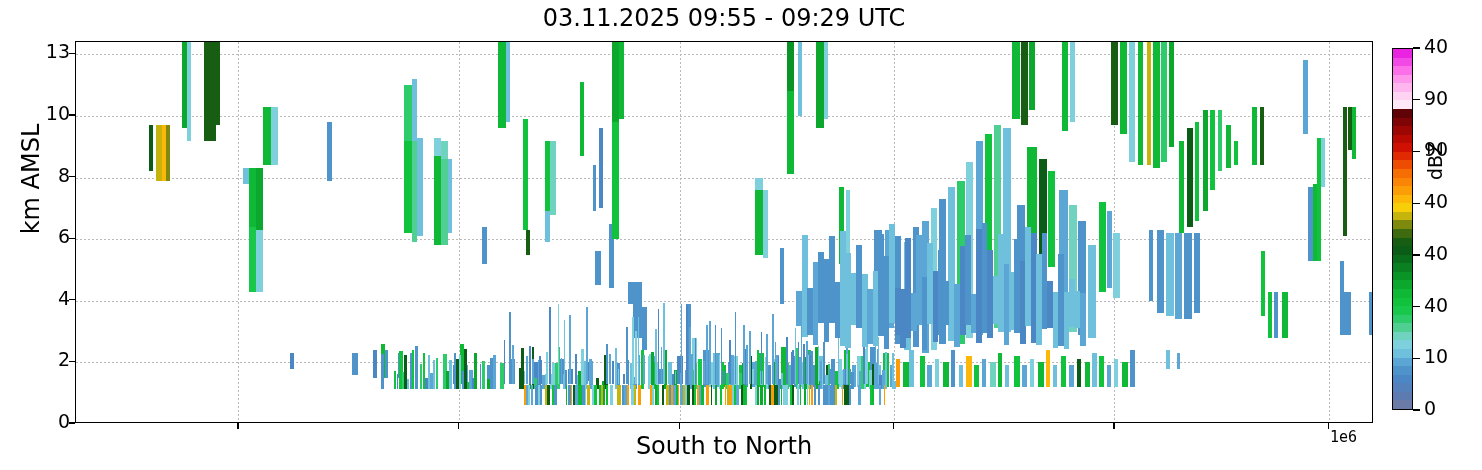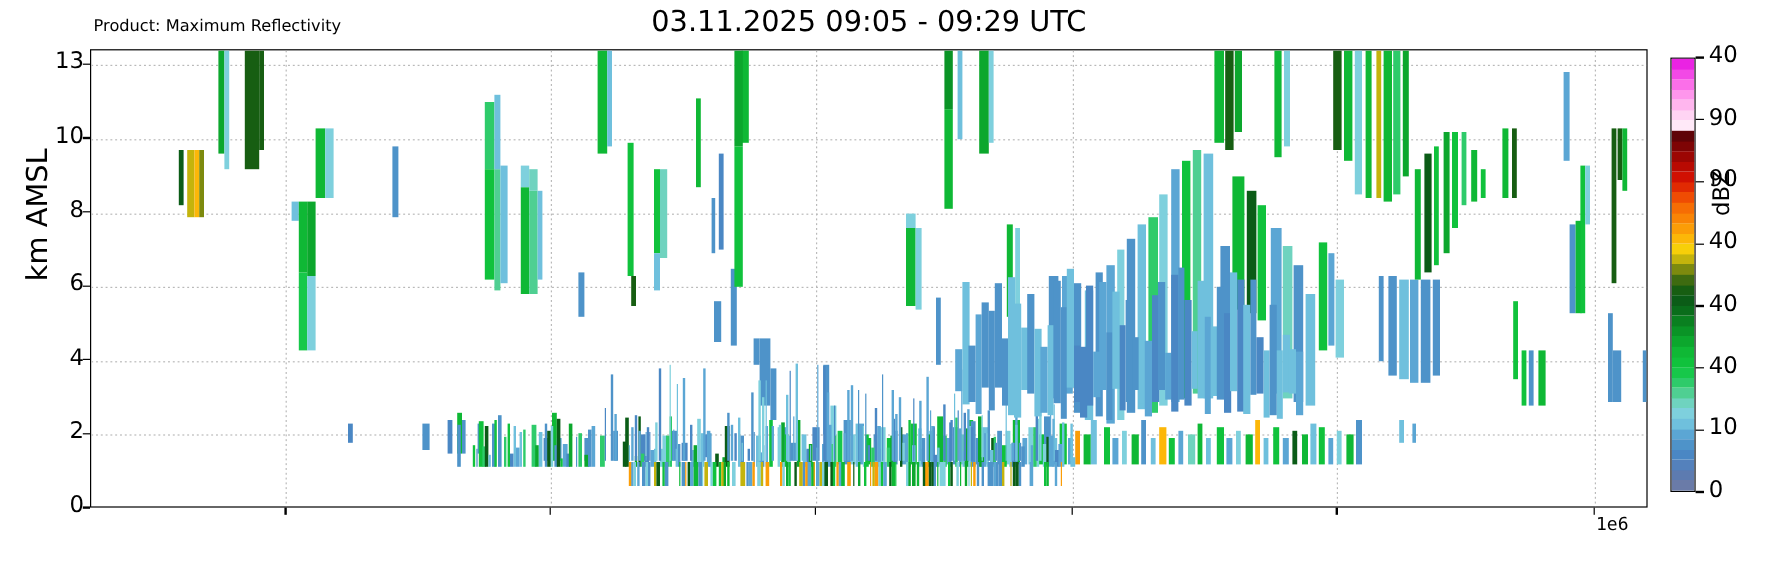--- a/index.html
+++ b/index.html
@@ -65,23 +65,22 @@
     position:absolute;left:1424px;top:180px;width:100px;
     transform:rotate(-90deg);transform-origin:left top;
     font-size:19px;color:#000;white-space:nowrap;
   }
 </style>
 </head>
 <body>
 
 <div id="root">
 
-  <div id="product-label">Product: Maximum Reflectivity</div>
-
-  <div id="chart-title">03.11.2025 09:05 - 09:29 UTC</div>
+
+  <div id="chart-title">03.11.2025 09:55 - 09:29 UTC</div>
 
   <div id="plot-frame">
     <div id="grid-layer">
         <div class="gl-h" style="top: 320.387px;"></div>
         <div class="gl-h" style="top: 258.774px;"></div>
         <div class="gl-h" style="top: 197.161px;"></div>
         <div class="gl-h" style="top: 135.548px;"></div>
         <div class="gl-h" style="top: 73.9355px;"></div>
         <div class="gl-h" style="top: 12.3226px;"></div>
         <div class="gl-v" style="left: 162.25px;"></div>
@@ -690,20 +689,21 @@
   <div id="x-ticks">
       <div class="xtick-mark" style="left: 237.25px; top: 423px;"></div>
       <div class="xtick-mark" style="left: 457.91px; top: 423px;"></div>
       <div class="xtick-mark" style="left: 678.57px; top: 423px;"></div>
       <div class="xtick-mark" style="left: 892.74px; top: 423px;"></div>
       <div class="xtick-mark" style="left: 1113.4px; top: 423px;"></div>
       <div class="xtick-mark" style="left: 1327.57px; top: 423px;"></div>
     </div>
 
   <div id="ylabel">km AMSL</div>
+  <div id="xlabel">South to North</div>
   <div id="xoffset">1e6</div>
 
   <div id="cbar-box">
       <div class="cbar-seg" style="background: rgb(106, 123, 168); bottom: 0px; height: 9.17143px;"></div>
       <div class="cbar-seg" style="background: rgb(93, 123, 176); bottom: 8.57143px; height: 9.17143px;"></div>
       <div class="cbar-seg" style="background: rgb(84, 129, 188); bottom: 17.1429px; height: 9.17143px;"></div>
       <div class="cbar-seg" style="background: rgb(74, 135, 196); bottom: 25.7143px; height: 9.17143px;"></div>
       <div class="cbar-seg" style="background: rgb(78, 147, 201); bottom: 34.2857px; height: 9.17143px;"></div>
       <div class="cbar-seg" style="background: rgb(91, 166, 212); bottom: 42.8571px; height: 9.17143px;"></div>
       <div class="cbar-seg" style="background: rgb(111, 192, 221); bottom: 51.4286px; height: 9.17143px;"></div>

